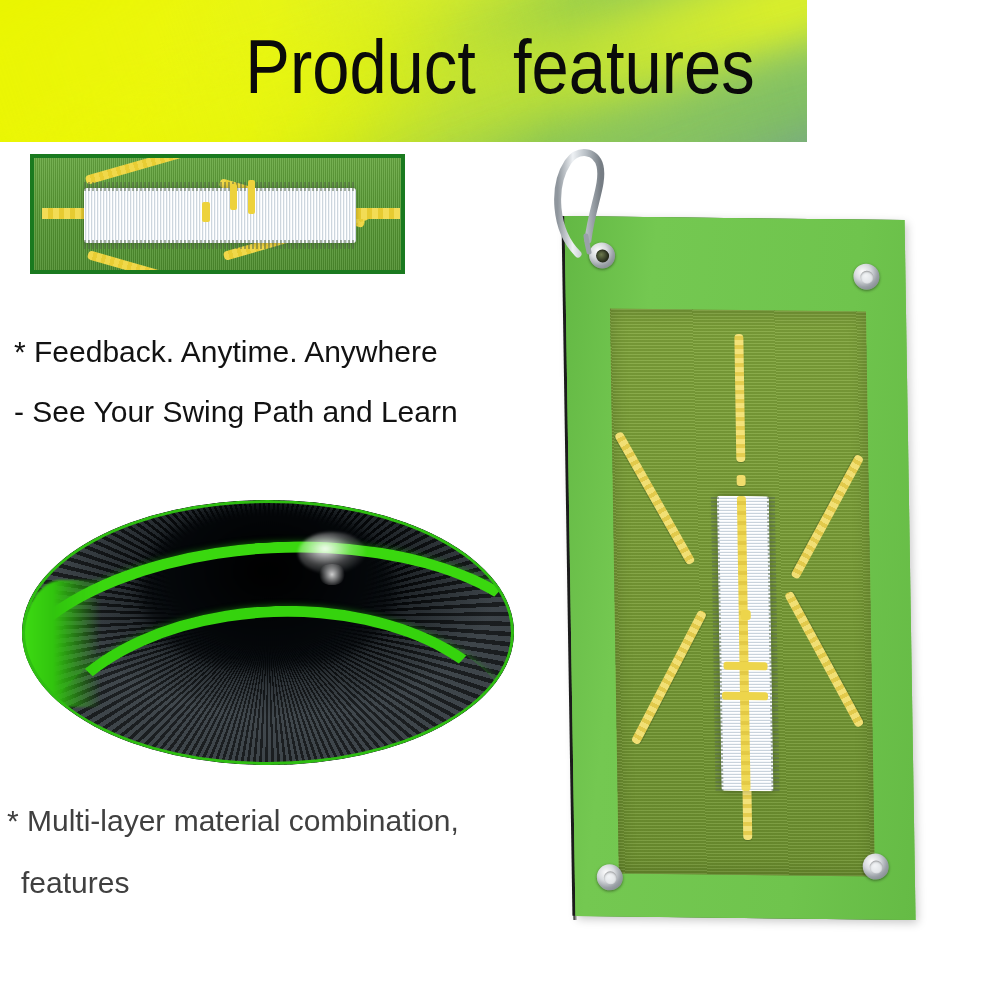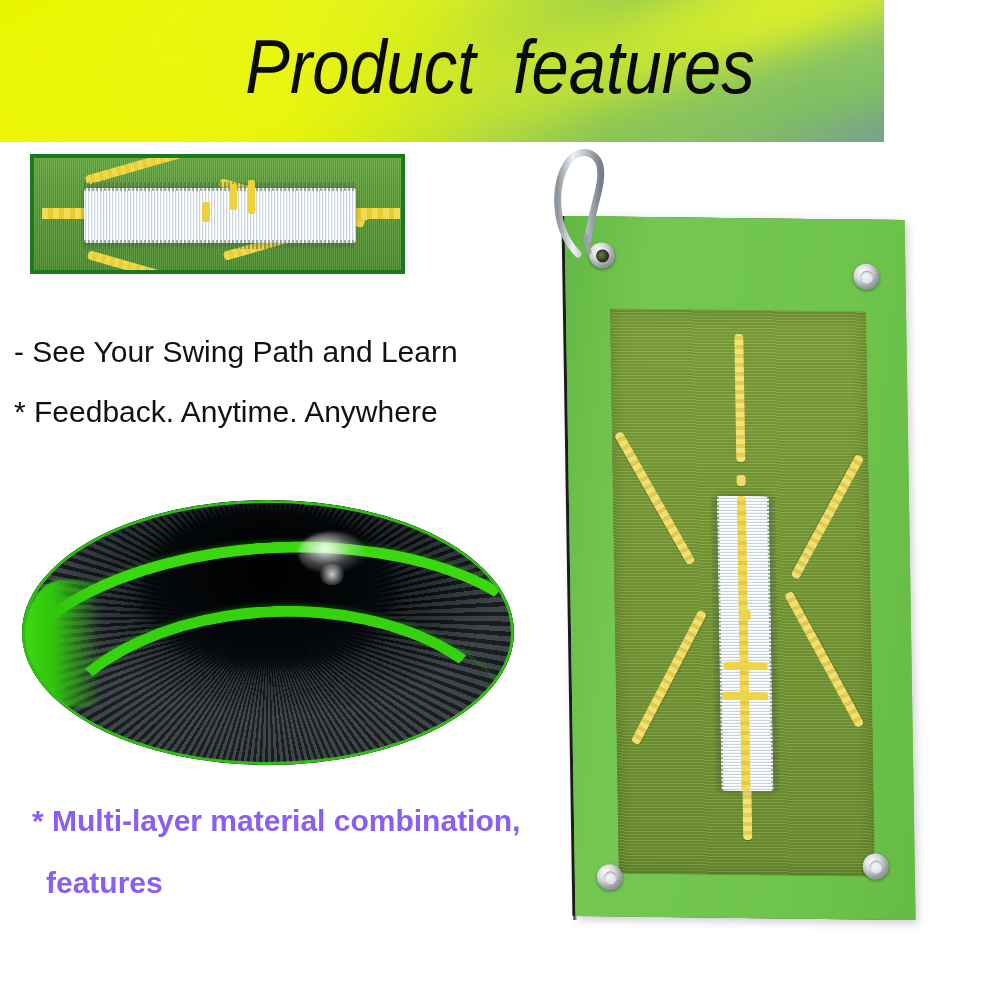--- a/index.html
+++ b/index.html
@@ -12,41 +12,40 @@
     background: #ffffff;
     font-family: "Liberation Sans", sans-serif;
     overflow: hidden;
     position: relative;
   }
 
   
   .banner {
     position: absolute;
     left: 0; top: 0;
-    width: 884px; height: 142px;
+    width: 807px; height: 142px;
     overflow: hidden;
     background: linear-gradient(100deg,
         #e9f400 0%,
         #eaf500 18%,
         #dff004 32%,
         #cfe913 44%,
         #a8d63c 57%,
         #8dc64f 68%,
         #93c85a 80%,
         #8cc association 0%);
     background: linear-gradient(100deg,
         #eaf500 0%,
         #eaf500 20%,
         #e2f206 33%,
         #c9e51c 45%,
         #a6d442 57%,
         #8ec851 69%,
         #93ca5c 82%,
         #8fc76a 100%);
-    font-style: italic;
   }
   .banner-streak {
     position: absolute;
     transform-origin: center;
     pointer-events: none;
   }
   .streak-a {
     left: -120px; top: -160px;
     width: 1400px; height: 120px;
     background: linear-gradient(90deg, rgba(255,255,0,0.0), rgba(240,250,40,0.75), rgba(255,255,120,0.0));
@@ -264,27 +263,26 @@
     position: absolute;
     left: 60%; top: 24%;
     width: 6%; height: 8%;
     border-radius: 50%;
     background: radial-gradient(circle, rgba(255,255,255,.8), rgba(255,255,255,0) 70%);
   }
 
   
   .text-block-2 {
     position: absolute;
-    left: 32px; top: 648px;
+    left: 7px; top: 648px;
     width: 540px;
-    color: #8b5cf6;
+    color: #404040;
     font-size: 30px;
     line-height: 62px;
     font-family: "Liberation Sans", sans-serif;
-    font-weight: bold;
   }
   .text-block-2 .ln { white-space: nowrap; }
   .text-block-2 .ln.indent { padding-left: 14px; }
 
   
   .mat-stage {
     position: absolute;
     left: 540px; top: 130px;
     width: 460px; height: 830px;
   }
@@ -449,22 +447,22 @@
     <div class="strip-diag sd3"></div>
     <div class="strip-diag sd4"></div>
     <div class="strip-mid"></div>
     <div class="strip-white"></div>
     <div class="strip-yellow-tick syt1"></div>
     <div class="strip-yellow-tick syt2"></div>
     <div class="strip-yellow-tick syt3"></div>
   </div>
 
   <div class="text-block-1">
+    <div class="ln">* Feedback. Anytime. Anywhere</div>
     <div class="ln">- See Your Swing Path and Learn</div>
-    <div class="ln">* Feedback. Anytime. Anywhere</div>
   </div>
 
   <div class="inset-oval">
     <div class="oval-base"></div>
     <div class="oval-ridges"></div>
     <div class="oval-dark-core"></div>
     <div class="oval-stripe os1"></div>
     <div class="oval-stripe os2"></div>
     <div class="oval-rim-left"></div>
     <div class="oval-rim"></div>

